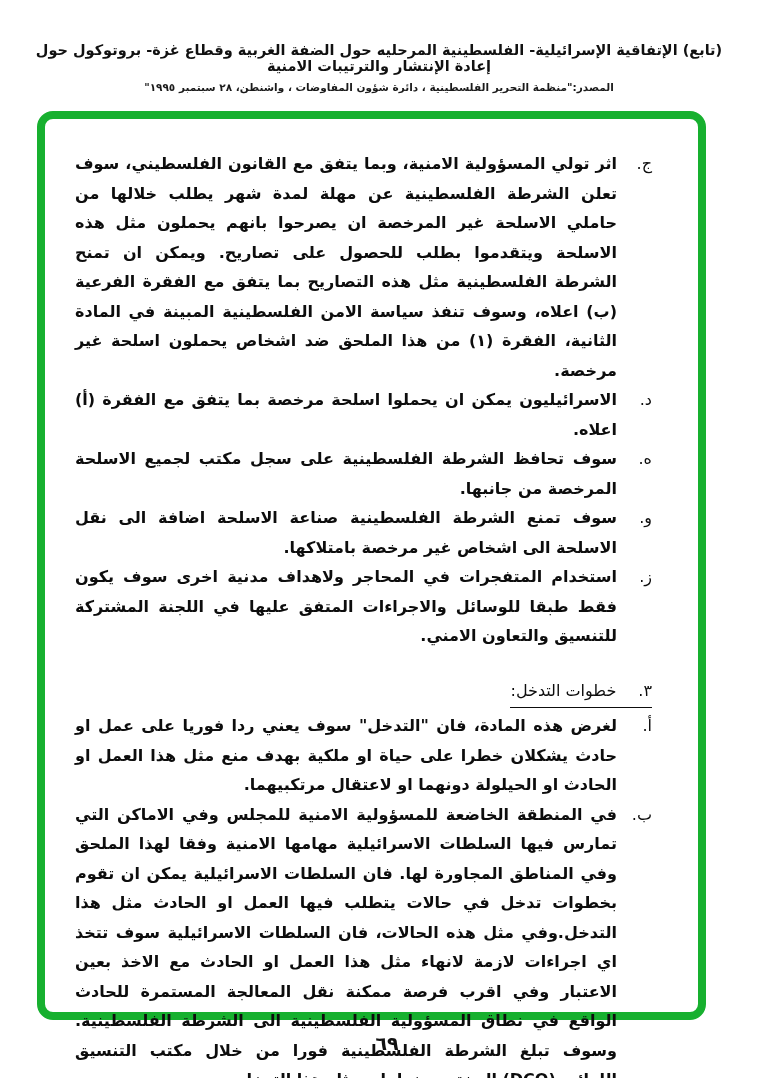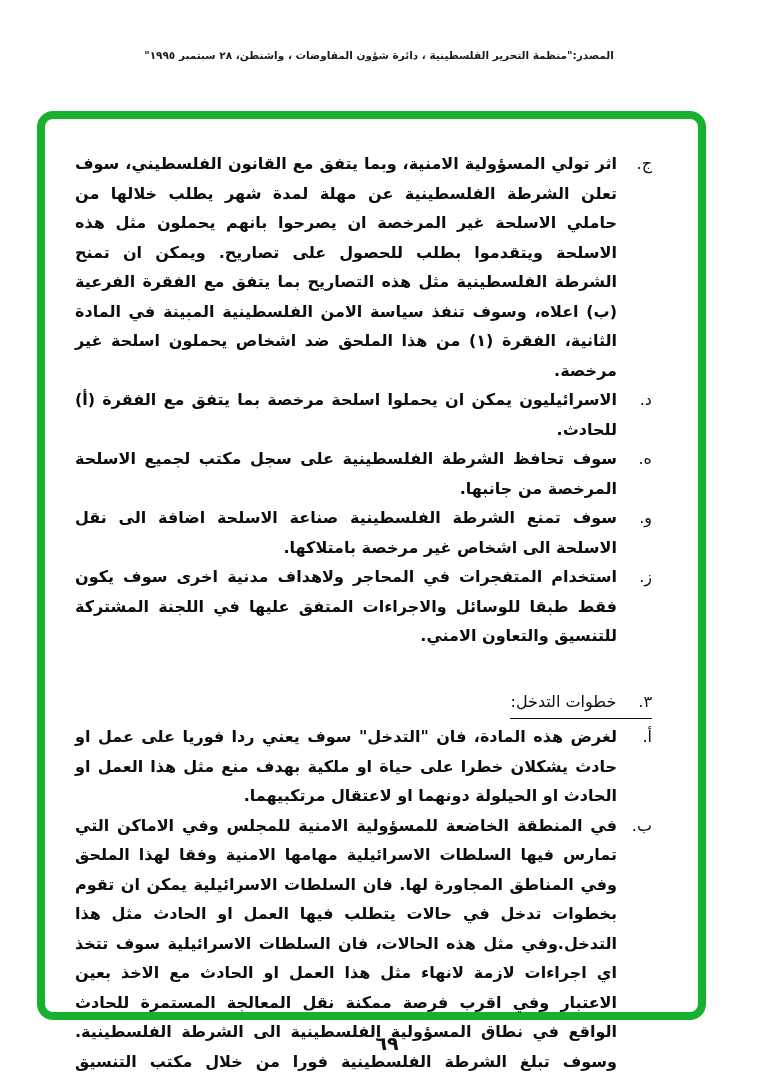--- a/index.html
+++ b/index.html
@@ -65,21 +65,21 @@
     flex-shrink: 0;
     text-align: right;
   }
   .list-item .item-text {
     flex: 1;
     text-align: justify;
     text-align-last: right;
     font-weight: bold;
   }
   .section-heading {
-    margin-top: 36px;
+    margin-top: 25px;
     margin-bottom: 3px;
   }
   .section-heading .underlined {
     display: inline-block;
     border-bottom: 1.6px solid #0d0d0d;
     padding-bottom: 2px;
   }
   .section-heading .num {
     display: inline-block;
     margin-left: 22px;
@@ -95,34 +95,35 @@
     text-align: center;
     font-size: 19px;
     font-weight: bold;
     color: #111111;
   }
 </style>
 </head>
 <body>
 
 <div class="doc-header">
+  <div class="line1">(تابع) الإتفاقية الإسرائيلية- الفلسطينية المرحليه حول الضفة الغربية وقطاع غزة- بروتوكول حول إعادة الإنتشار والترتيبات الامنية</div>
   <div class="line2">المصدر:"منظمة التحرير الفلسطينية ، دائرة شؤون المفاوضات ، واشنطن، ٢٨ سبتمبر ١٩٩٥"</div>
 </div>
 
 <div class="content-frame">
   <div class="frame-content">
 
     <div class="list-item">
       <span class="marker">ج.</span>
       <div class="item-text">اثر تولي المسؤولية الامنية، وبما يتفق مع القانون الفلسطيني، سوف تعلن الشرطة الفلسطينية عن مهلة لمدة شهر يطلب خلالها من حاملي الاسلحة غير المرخصة ان يصرحوا بانهم يحملون مثل هذه الاسلحة ويتقدموا بطلب للحصول على تصاريح. ويمكن ان تمنح الشرطة الفلسطينية مثل هذه التصاريح بما يتفق مع الفقرة الفرعية (ب) اعلاه، وسوف تنفذ سياسة الامن الفلسطينية المبينة في المادة الثانية، الفقرة (١) من هذا الملحق ضد اشخاص يحملون اسلحة غير مرخصة.</div>
     </div>
 
     <div class="list-item">
       <span class="marker">د.</span>
-      <div class="item-text">الاسرائيليون يمكن ان يحملوا اسلحة مرخصة بما يتفق مع الفقرة (أ) للحادث.</div>
+      <div class="item-text">الاسرائيليون يمكن ان يحملوا اسلحة مرخصة بما يتفق مع الفقرة (أ) اعلاه.</div>
     </div>
 
     <div class="list-item">
       <span class="marker">ه.</span>
       <div class="item-text">سوف تحافظ الشرطة الفلسطينية على سجل مكتب لجميع الاسلحة المرخصة من جانبها.</div>
     </div>
 
     <div class="list-item">
       <span class="marker">و.</span>
       <div class="item-text">سوف تمنع الشرطة الفلسطينية صناعة الاسلحة اضافة الى نقل الاسلحة الى اشخاص غير مرخصة بامتلاكها.</div>

